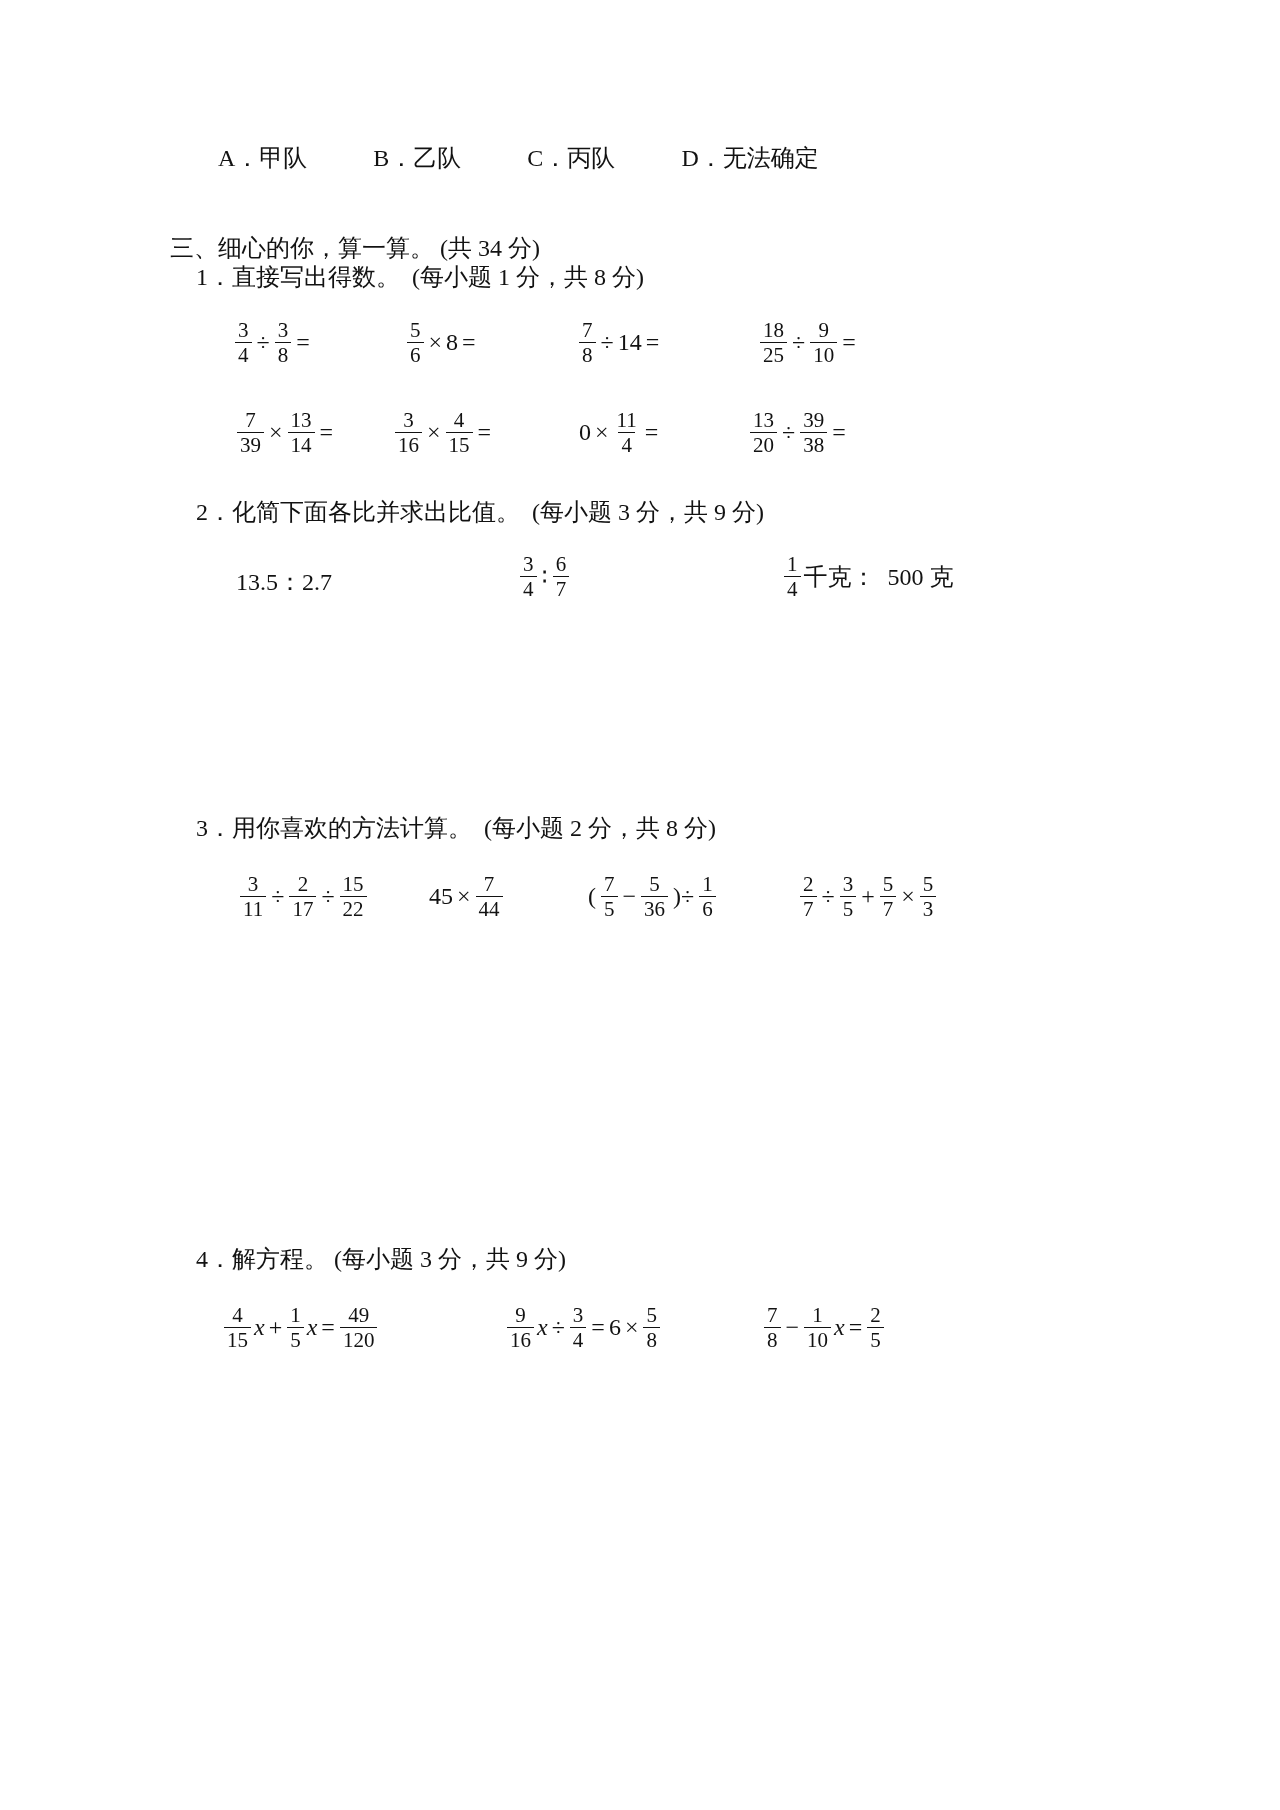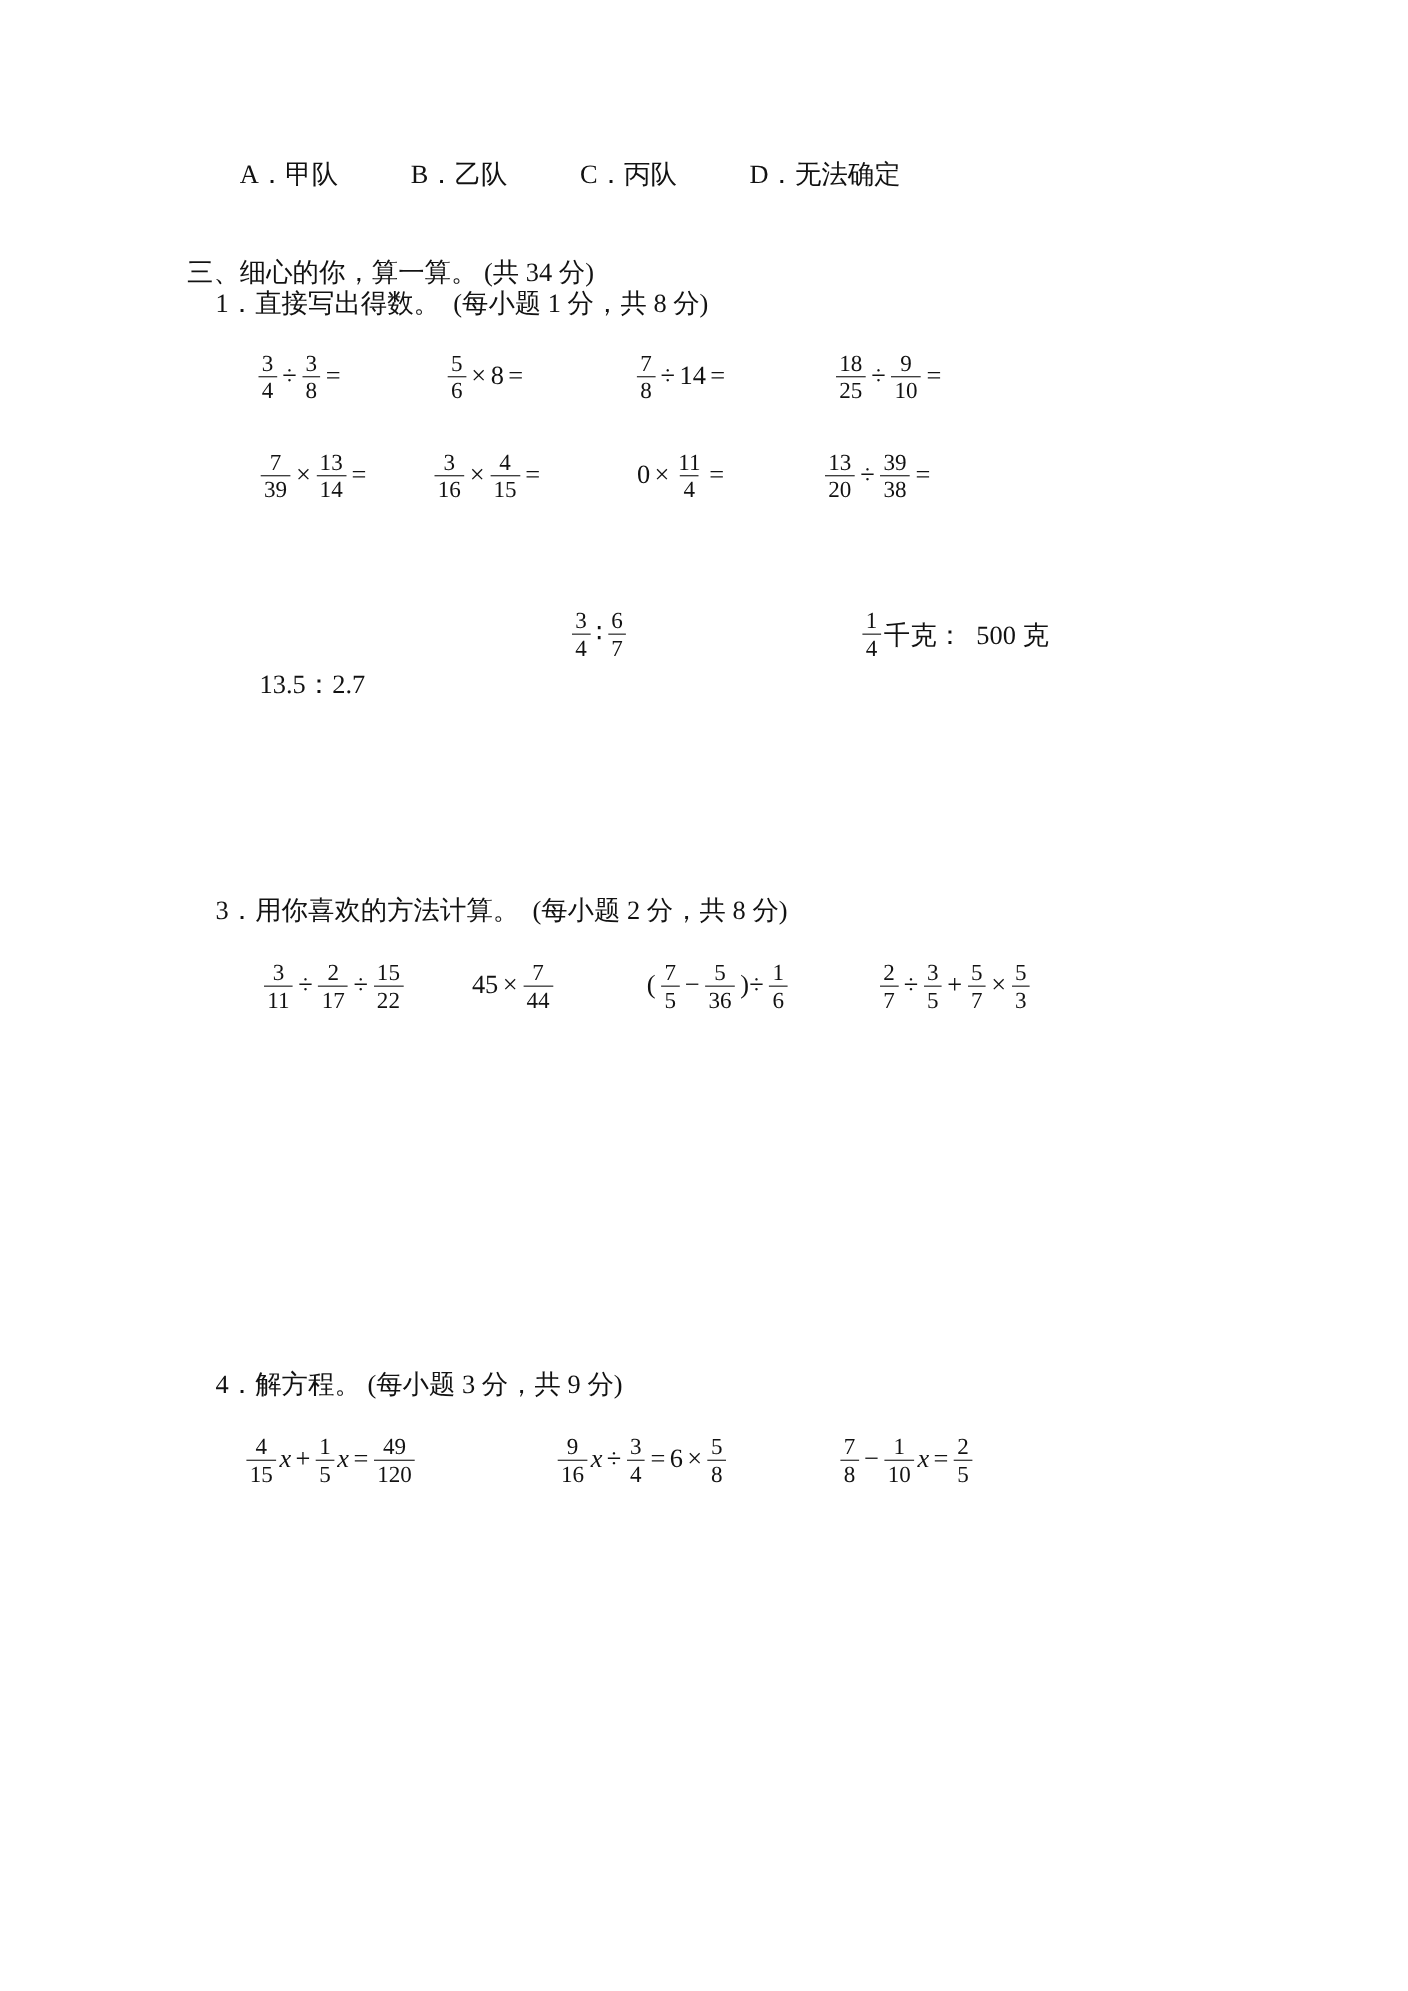--- a/index.html
+++ b/index.html
@@ -64,22 +64,23 @@
   <span class="abs mexpr" style="left:233px; top:318px;"><span class="frac"><span class="num">3</span><span class="den">4</span></span><span class="op">÷</span><span class="frac"><span class="num">3</span><span class="den">8</span></span><span class="op">=</span></span>
   <span class="abs mexpr" style="left:405px; top:318px;"><span class="frac"><span class="num">5</span><span class="den">6</span></span><span class="op">×</span><span class="mnum">8</span><span class="op">=</span></span>
   <span class="abs mexpr" style="left:577px; top:318px;"><span class="frac"><span class="num">7</span><span class="den">8</span></span><span class="op">÷</span><span class="mnum">14</span><span class="op">=</span></span>
   <span class="abs mexpr" style="left:758px; top:318px;"><span class="frac"><span class="num">18</span><span class="den">25</span></span><span class="op">÷</span><span class="frac"><span class="num">9</span><span class="den">10</span></span><span class="op">=</span></span>
 
   <span class="abs mexpr" style="left:235px; top:408px;"><span class="frac"><span class="num">7</span><span class="den">39</span></span><span class="op">×</span><span class="frac"><span class="num">13</span><span class="den">14</span></span><span class="op">=</span></span>
   <span class="abs mexpr" style="left:393px; top:408px;"><span class="frac"><span class="num">3</span><span class="den">16</span></span><span class="op">×</span><span class="frac"><span class="num">4</span><span class="den">15</span></span><span class="op">=</span></span>
   <span class="abs mexpr" style="left:578px; top:408px;"><span class="mnum">0</span><span class="op">×</span><span class="frac"><span class="num">11</span><span class="den">4</span></span><span class="op">=</span></span>
   <span class="abs mexpr" style="left:748px; top:408px;"><span class="frac"><span class="num">13</span><span class="den">20</span></span><span class="op">÷</span><span class="frac"><span class="num">39</span><span class="den">38</span></span><span class="op">=</span></span>
 
+  <div class="abs txt" style="left:196px; top:497px;">2．化简下面各比并求出比值。  (每小题 3 分，共 9 分)</div>
 
-  <span class="abs mexpr" style="left:235px; top:566px;margin-top:40px;"><span class="mnum">13.5：2.7</span></span>
+  <span class="abs mexpr" style="left:235px; top:566px;"><span class="mnum">13.5：2.7</span></span>
   <span class="abs mexpr" style="left:518px; top:552px;"><span class="frac"><span class="num">3</span><span class="den">4</span></span><span class="op">∶</span><span class="frac"><span class="num">6</span><span class="den">7</span></span></span>
   <span class="abs mexpr" style="left:782px; top:552px;"><span class="frac"><span class="num">1</span><span class="den">4</span></span><span class="mnum">千克：  500 克</span></span>
 
   <div class="abs txt" style="left:196px; top:813px;">3．用你喜欢的方法计算。  (每小题 2 分，共 8 分)</div>
 
   <span class="abs mexpr" style="left:238px; top:872px;"><span class="frac"><span class="num">3</span><span class="den">11</span></span><span class="op">÷</span><span class="frac"><span class="num">2</span><span class="den">17</span></span><span class="op">÷</span><span class="frac"><span class="num">15</span><span class="den">22</span></span></span>
   <span class="abs mexpr" style="left:428px; top:872px;font-family:Liberation Serif, serif;"><span class="mnum">45</span><span class="op">×</span><span class="frac"><span class="num">7</span><span class="den">44</span></span></span>
   <span class="abs mexpr" style="left:585px; top:872px;"><span class="op">(</span><span class="frac"><span class="num">7</span><span class="den">5</span></span><span class="op">−</span><span class="frac"><span class="num">5</span><span class="den">36</span></span><span class="op">)÷</span><span class="frac"><span class="num">1</span><span class="den">6</span></span></span>
   <span class="abs mexpr" style="left:798px; top:872px;"><span class="frac"><span class="num">2</span><span class="den">7</span></span><span class="op">÷</span><span class="frac"><span class="num">3</span><span class="den">5</span></span><span class="op">+</span><span class="frac"><span class="num">5</span><span class="den">7</span></span><span class="op">×</span><span class="frac"><span class="num">5</span><span class="den">3</span></span></span>
 

